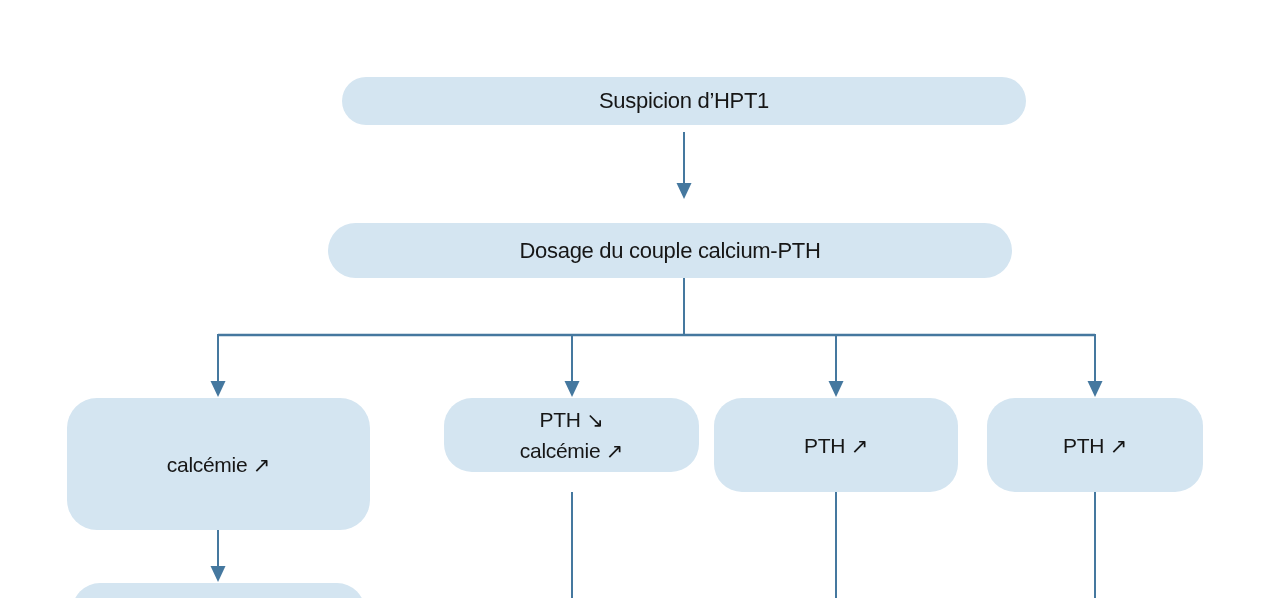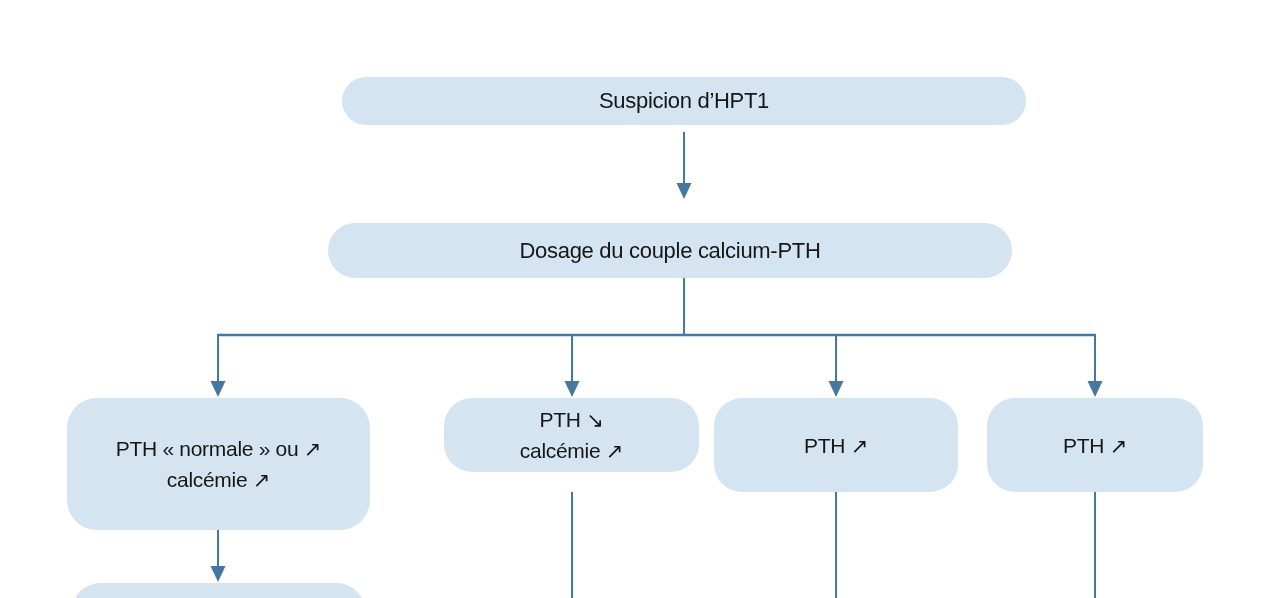--- a/index.html
+++ b/index.html
@@ -100,21 +100,20 @@
 
   <div class="node node-wide" style="left:342px; top:77px; width:684px; height:48px;">
     <span>Suspicion d’HPT1</span>
   </div>
 
   <div class="node node-wide" style="left:328px; top:203px; width:684px; height:55px;margin-top:20px;">
     <span>Dosage du couple calcium-PTH</span>
   </div>
 
   <div class="node node-branch node-tall" style="left:67px; top:398px; width:303px; height:132px;">
-    <span>PTH « normale » ou ↗</span>
     <span>calcémie ↗</span>
   </div>
 
   <div class="node node-branch" style="left:444px; top:398px; width:255px; height:74px;">
     <span>PTH ↘</span>
     <span>calcémie ↗</span>
   </div>
 
   <div class="node node-branch" style="left:714px; top:398px; width:244px; height:94px;">
     <span>PTH ↗</span>

